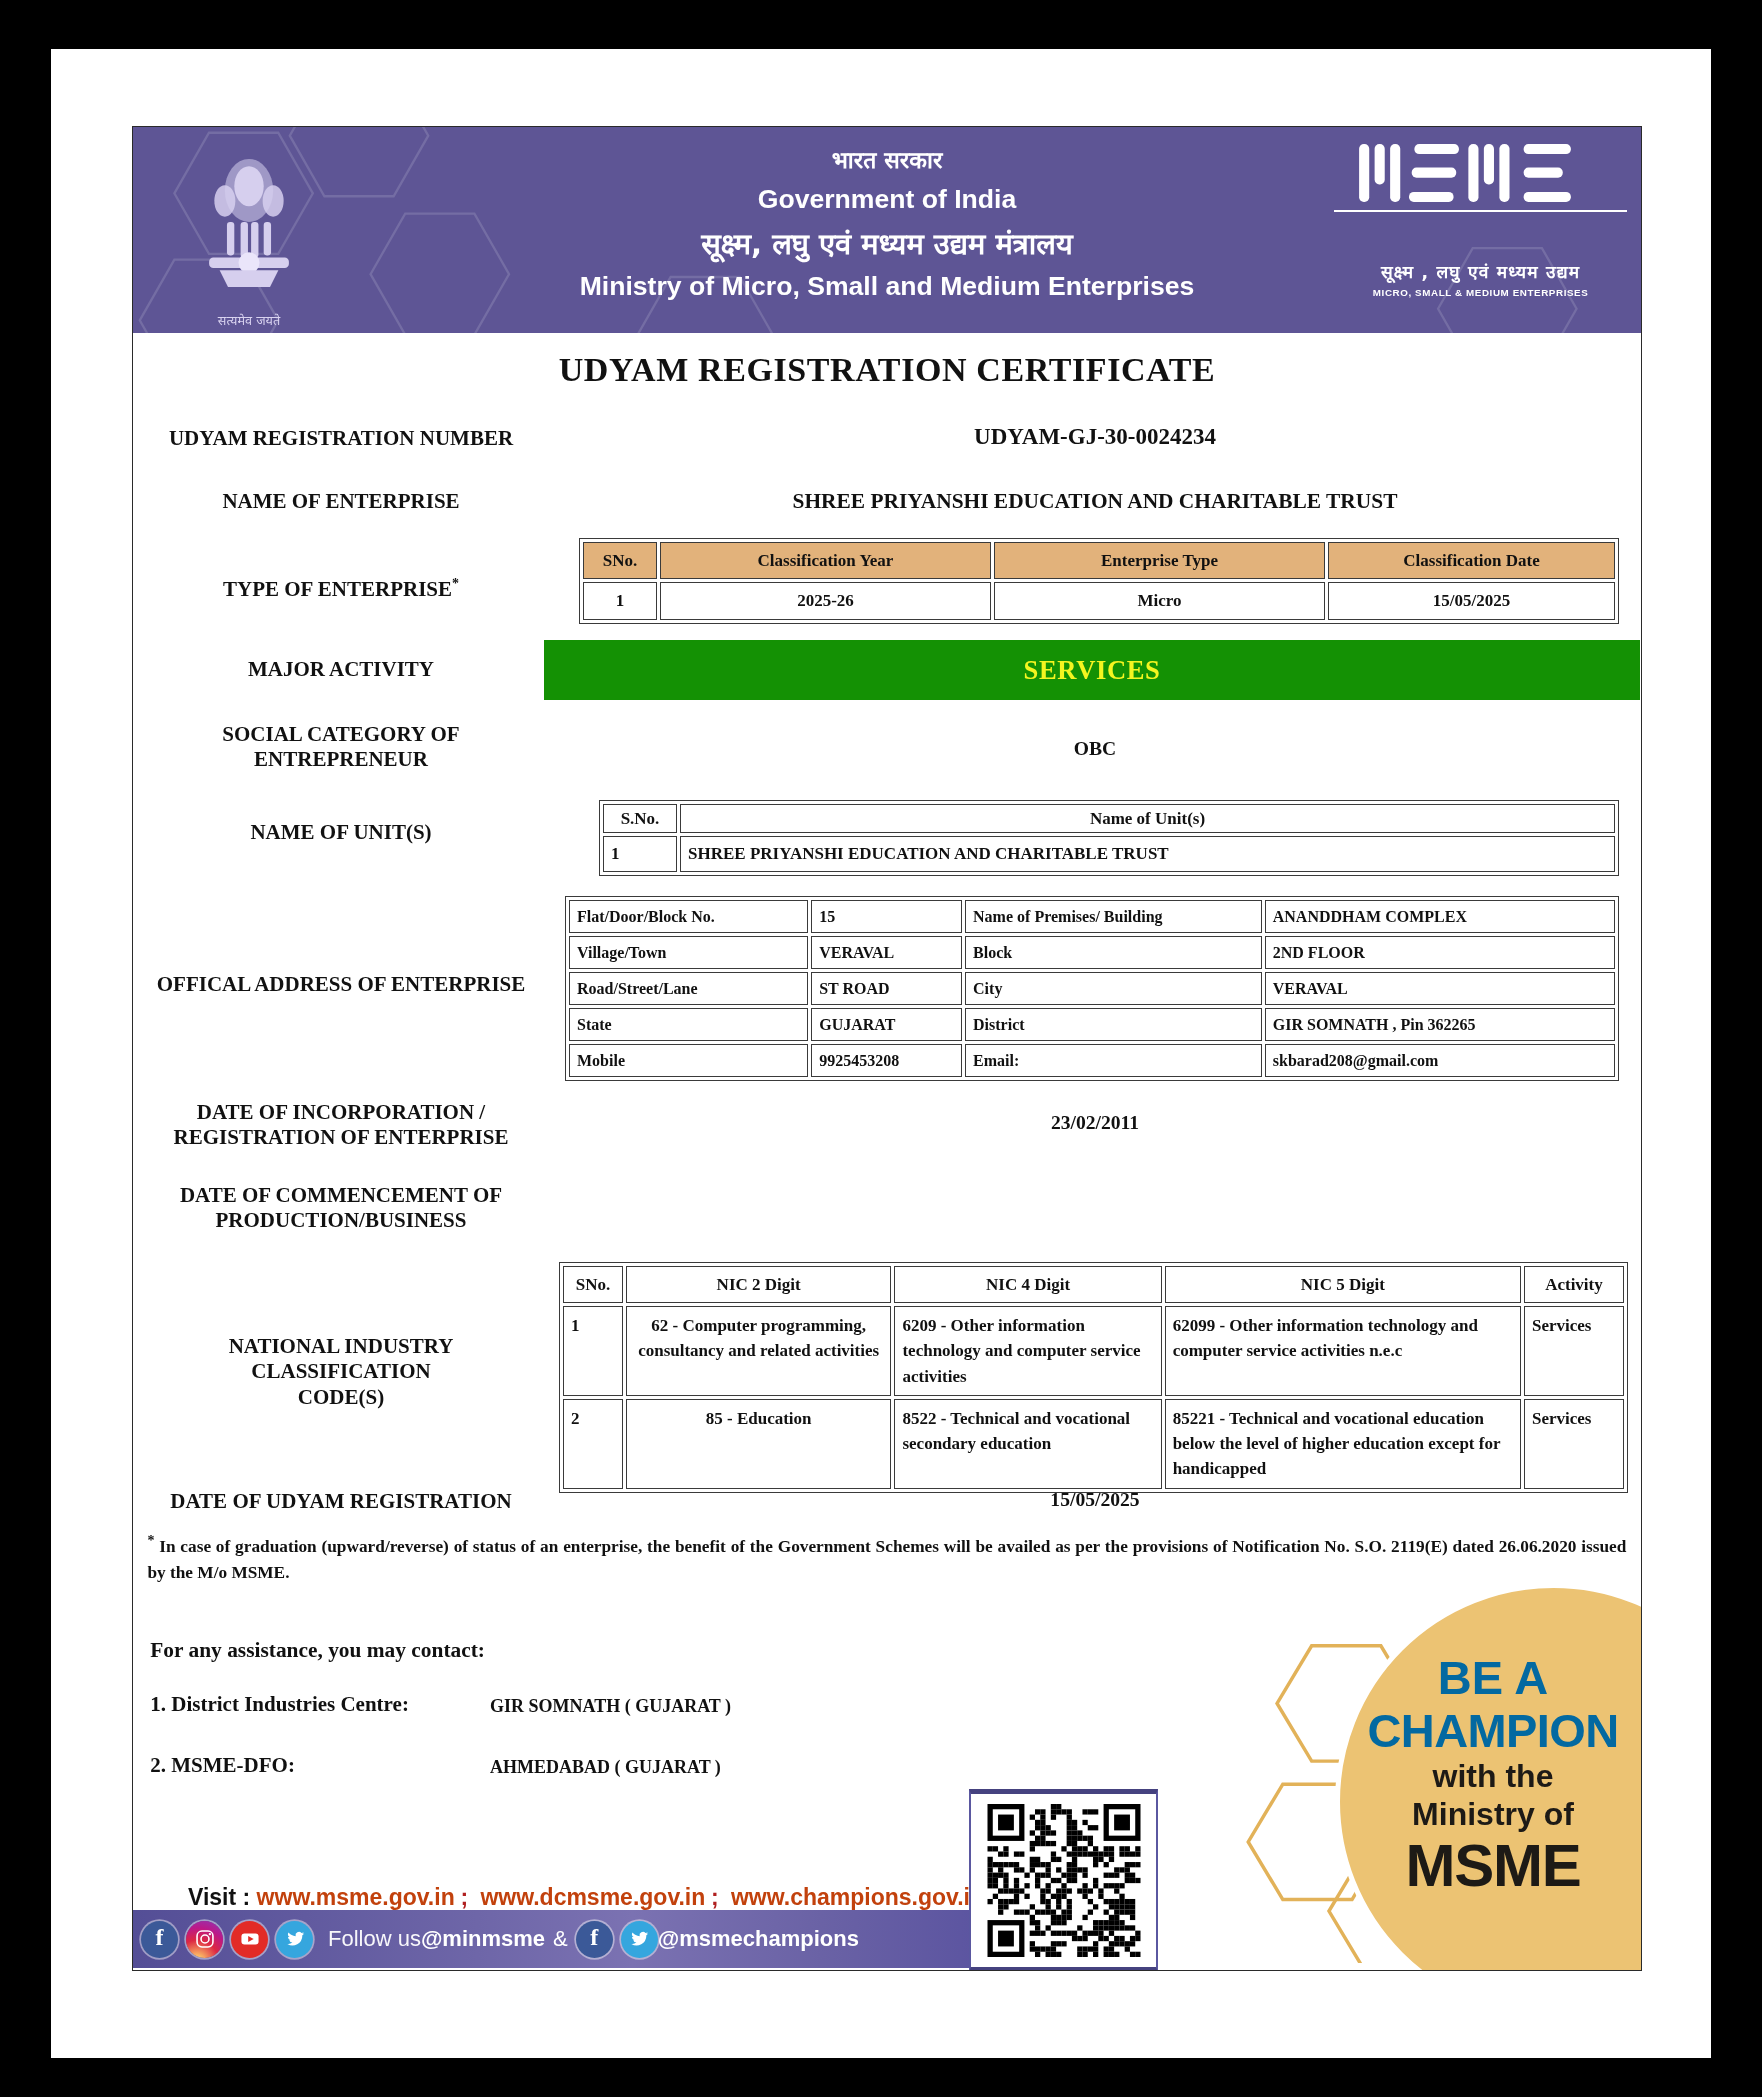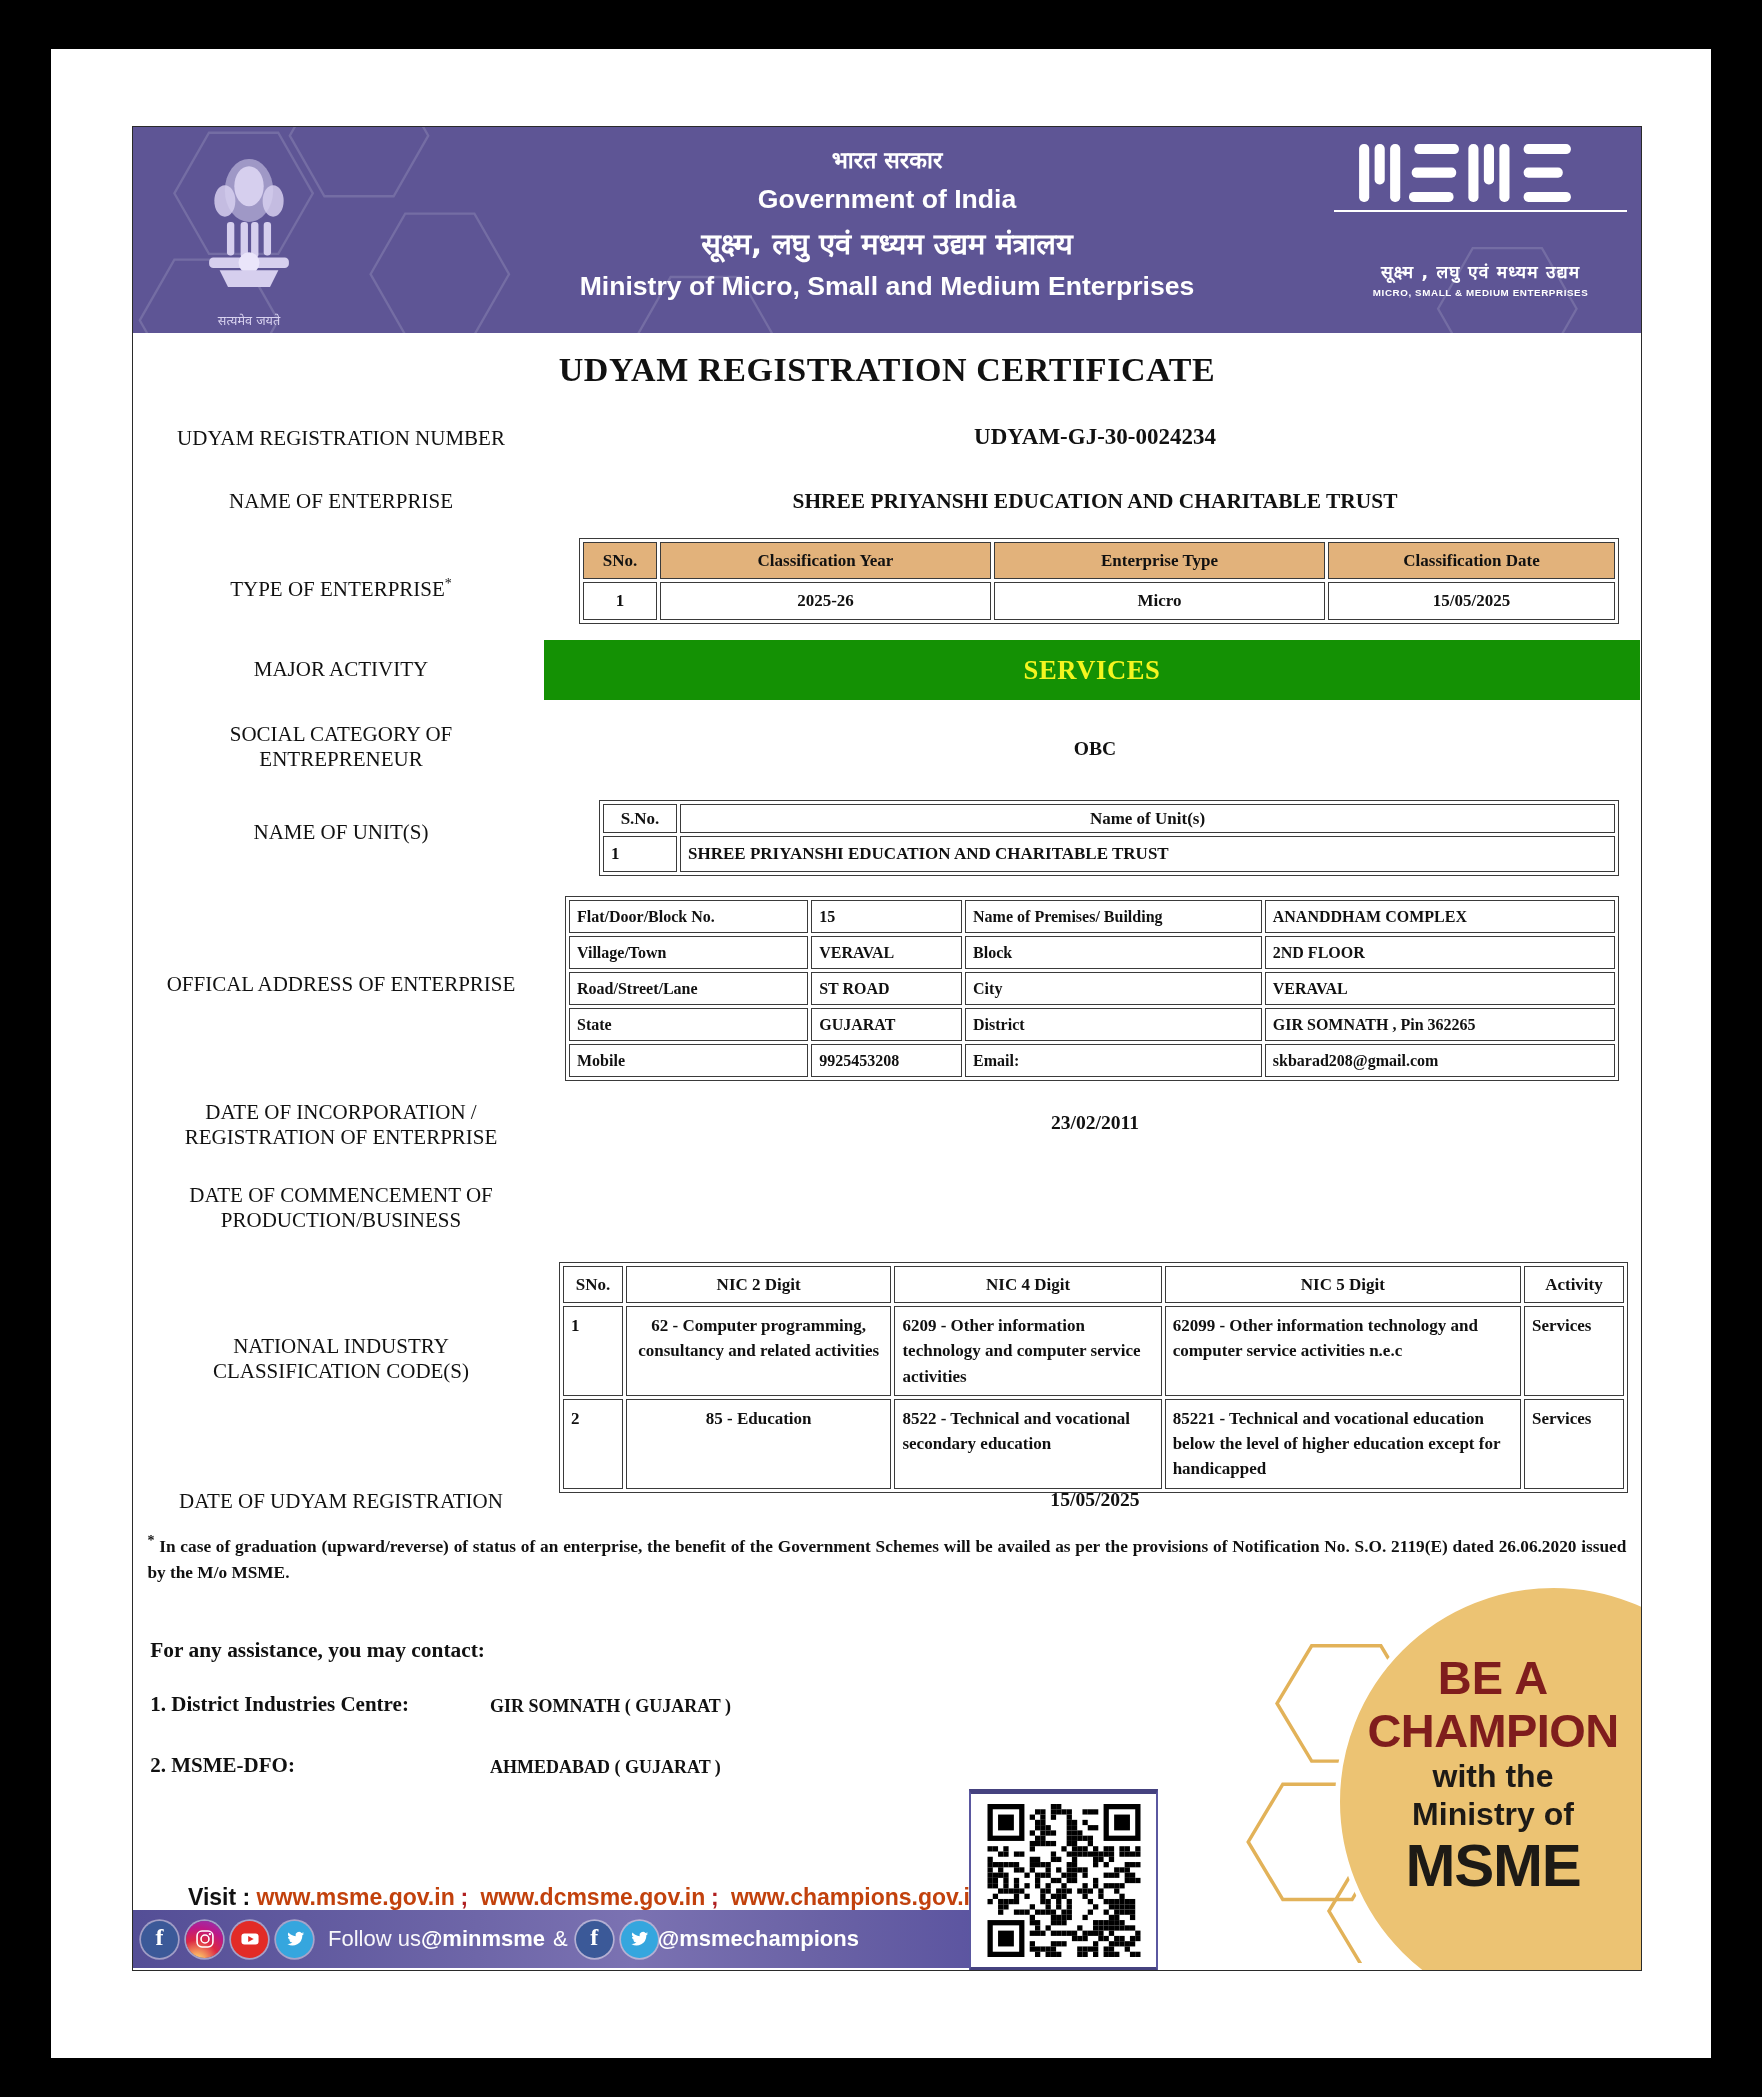--- a/index.html
+++ b/index.html
@@ -17,21 +17,21 @@
   .hdr-en2{font-family:"Liberation Sans","DejaVu Sans",sans-serif;font-size:26.6px;font-weight:700;margin-top:9.2px;}
   .emblem{position:absolute;left:61px;top:12.7px;width:110px;height:185px;text-align:center;}
   .emblem-cap{font-family:"DejaVu Sans",sans-serif;font-size:12.7px;color:#d9d3f0;margin-top:1.2px;}
   .msme-logo{position:absolute;right:10.4px;top:17.3px;width:300px;text-align:center;color:#fff;}
   .msme-rule{height:2.3px;background:#fff;margin:5.8px 3.5px 4.6px 3.5px;}
   .msme-hi{font-family:"DejaVu Sans",sans-serif;font-size:17.3px;font-weight:700;letter-spacing:1.2px;margin-top:48px;}
   .msme-en{font-family:"Liberation Sans","DejaVu Sans",sans-serif;font-size:9.8px;font-weight:700;letter-spacing:0.6px;margin-top:3.5px;}
   
   .title{position:absolute;left:0;top:224px;width:1508px;text-align:center;font-size:34px;font-weight:700;
     letter-spacing:0.6px;color:#111;}
-  .lbl{position:absolute;left:0;width:416px;text-align:center;font-weight:400;font-size:21px;color:#111;line-height:25.4px;}
+  .lbl{position:absolute;left:0;width:416px;text-align:center;font-weight:700;font-size:21px;color:#111;line-height:25.4px;}
   .val{position:absolute;left:416px;width:1092px;text-align:center;font-weight:700;font-size:21px;color:#111;}
   .w520{left:58px;width:300px;}
   .w460{left:75px;width:266px;}
   sup.star{font-size:14px;}
   
   table{border-collapse:separate;border-spacing:3.5px;background:#fff;border:1.2px solid #3a3a3a;}
   th,td{border:1.2px solid #3a3a3a;font-weight:700;font-size:17px;color:#111;padding:3.5px 7px;background:#fff;}
   th{text-align:center;}
   .type-tbl{position:absolute;left:446px;top:411px;width:1040px;}
   .type-tbl th{background:#e2b27b;height:28px;}
@@ -83,21 +83,21 @@
   .amp{margin-left:8px;font-weight:400;}
   
   .qr-box{position:absolute;left:836px;top:1662px;width:185px;height:173px;background:#fff;
     border-left:2.3px solid #5a57a0;border-right:2.3px solid #5a57a0;border-top:5.8px solid #45427f;border-bottom:5.8px solid #45427f;
     display:flex;align-items:center;justify-content:center;z-index:5;}
   
   .champ{position:absolute;left:1202px;top:1456px;width:427px;height:427px;border-radius:50%;
     background:#ecc373;border:5.8px solid #ffffff;z-index:4;
     font-family:"Liberation Sans","DejaVu Sans",sans-serif;text-align:center;}
   .champ-stack{position:absolute;left:0;top:64px;width:306px;}
-  .ch-red{color:#7f1d1d;font-weight:700;}
+  .ch-red{color:#0369a1;font-weight:700;}
   .ch1{font-size:47px;line-height:51px;}
   .ch2{font-size:47px;line-height:55px;letter-spacing:-0.6px;}
   .ch3{font-size:32px;line-height:37px;color:#1d1a16;font-weight:700;}
   .ch4{font-size:32px;line-height:38px;color:#1d1a16;font-weight:700;}
   .ch5{font-size:60px;line-height:65px;color:#1d1a16;font-weight:700;letter-spacing:-1.2px;}
   .hexgold{position:absolute;z-index:1;}
 </style>
 </head>
 <body>
 

